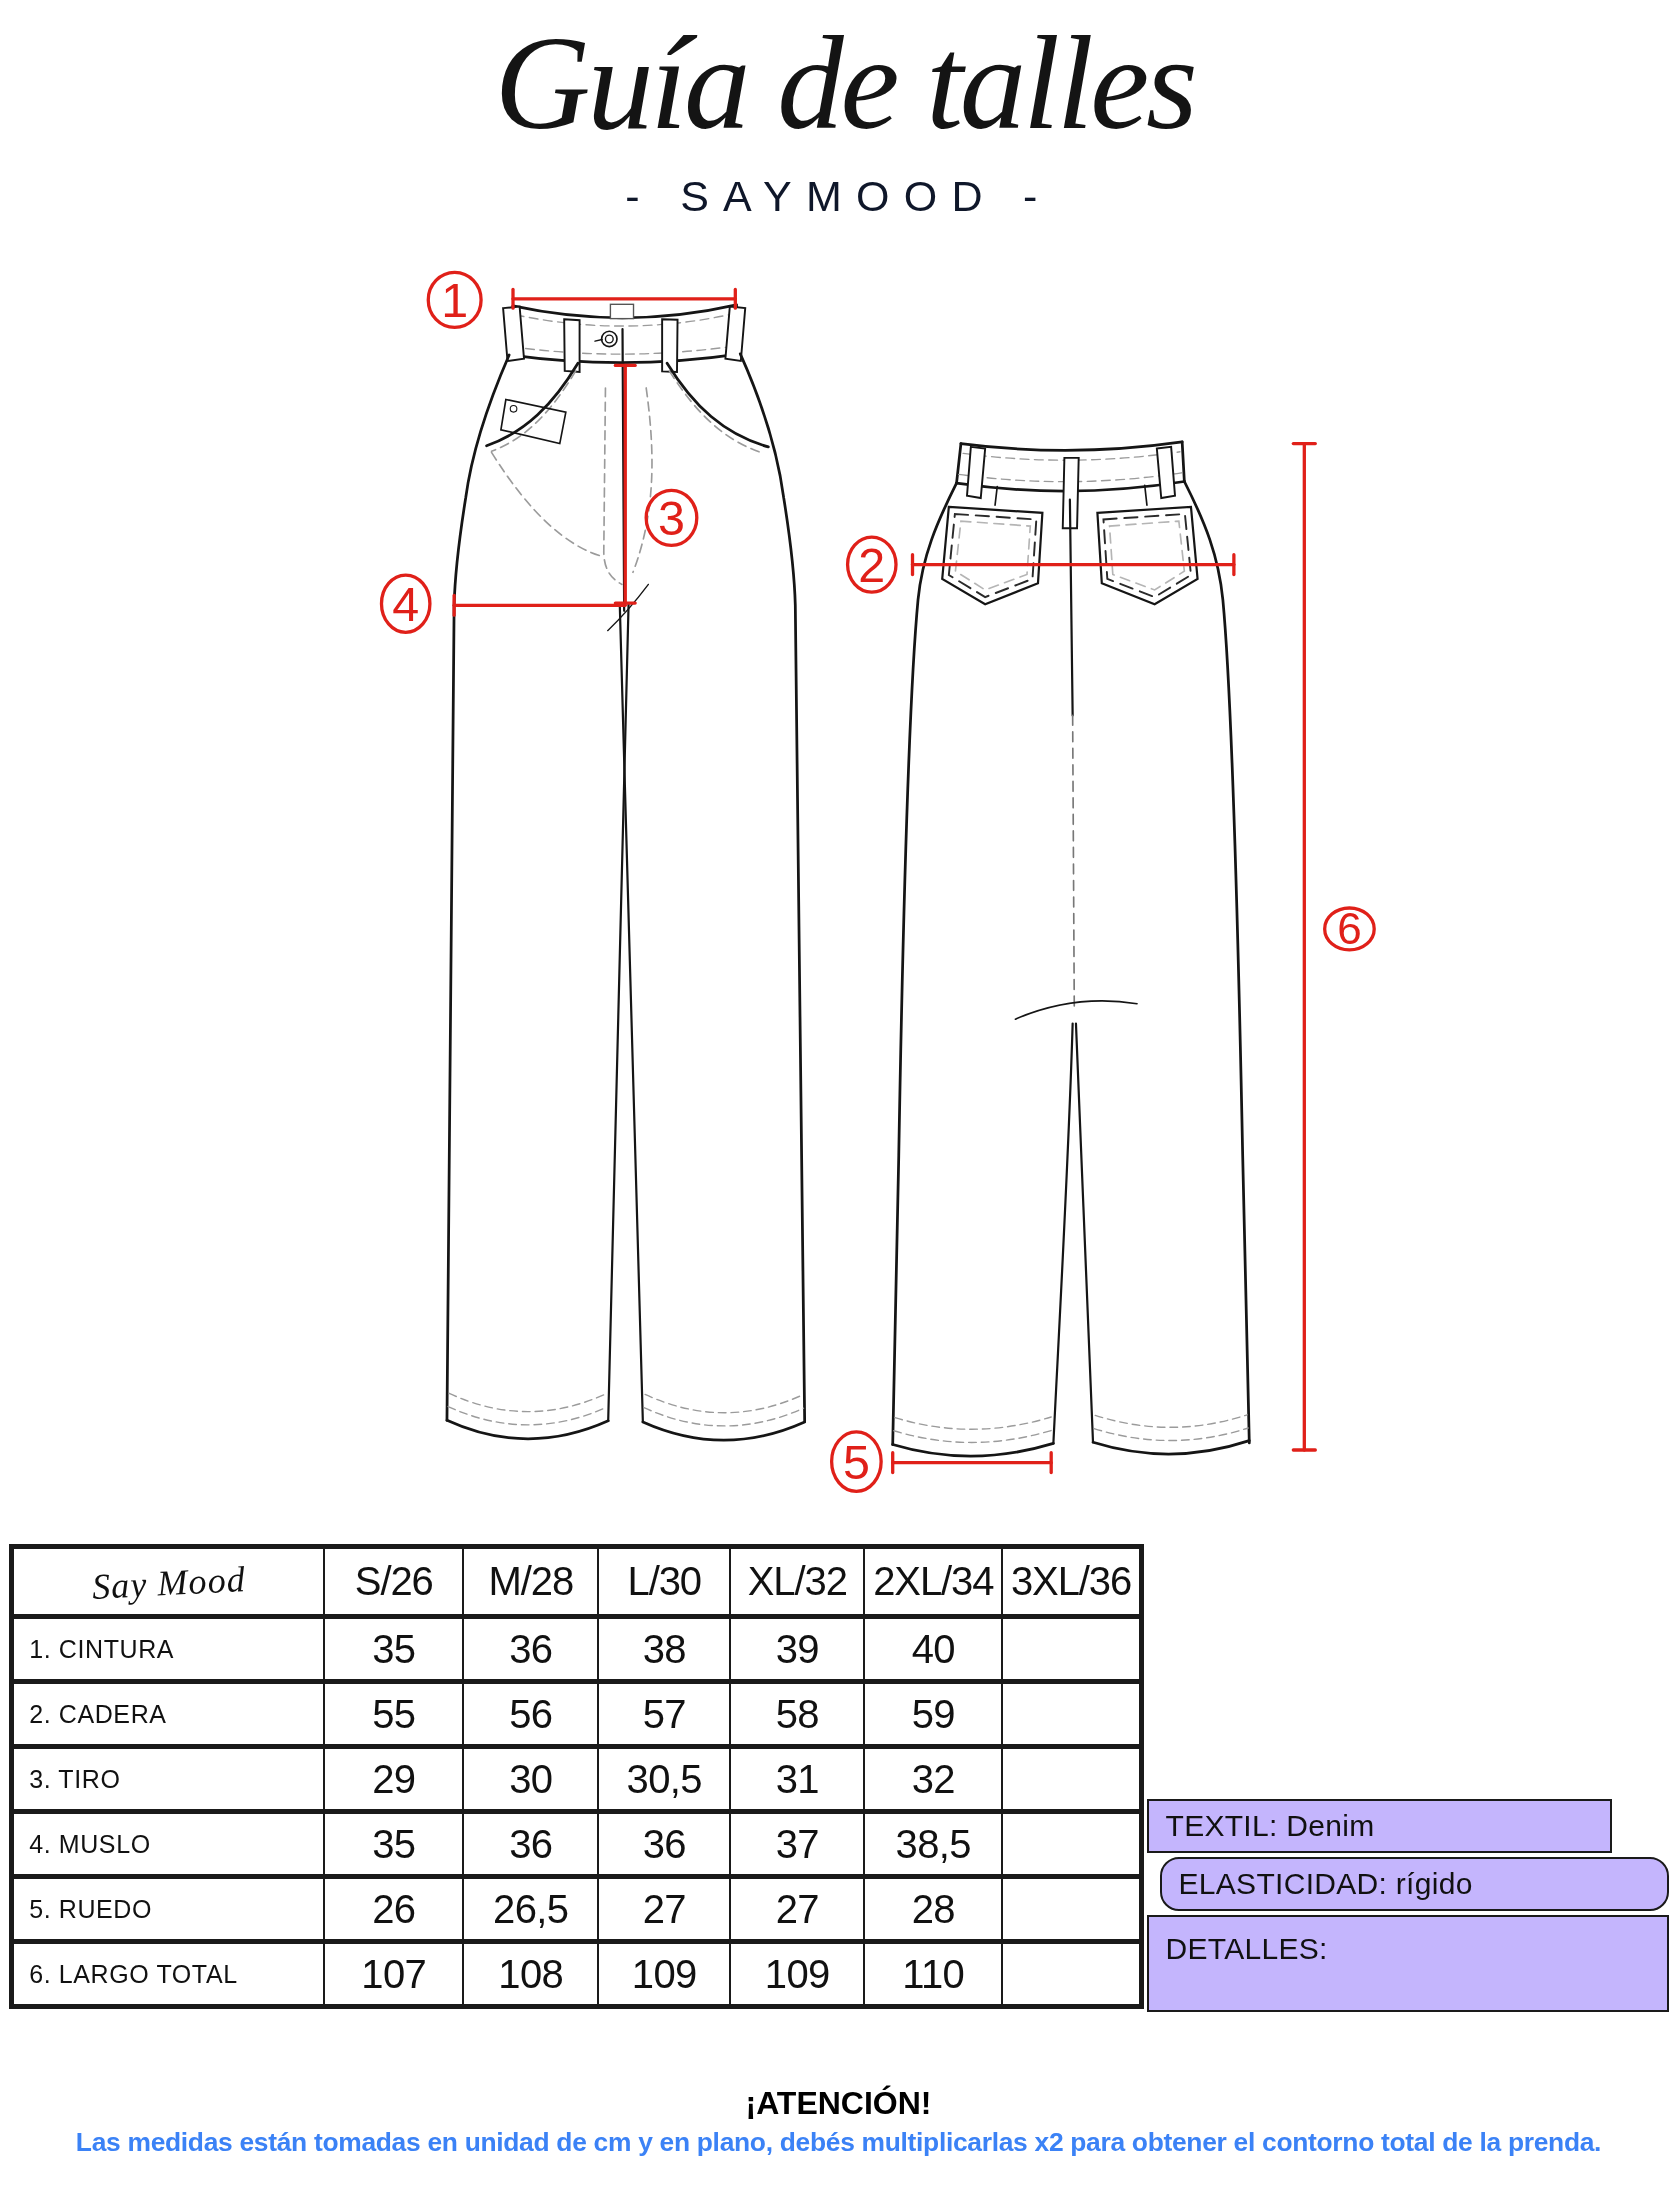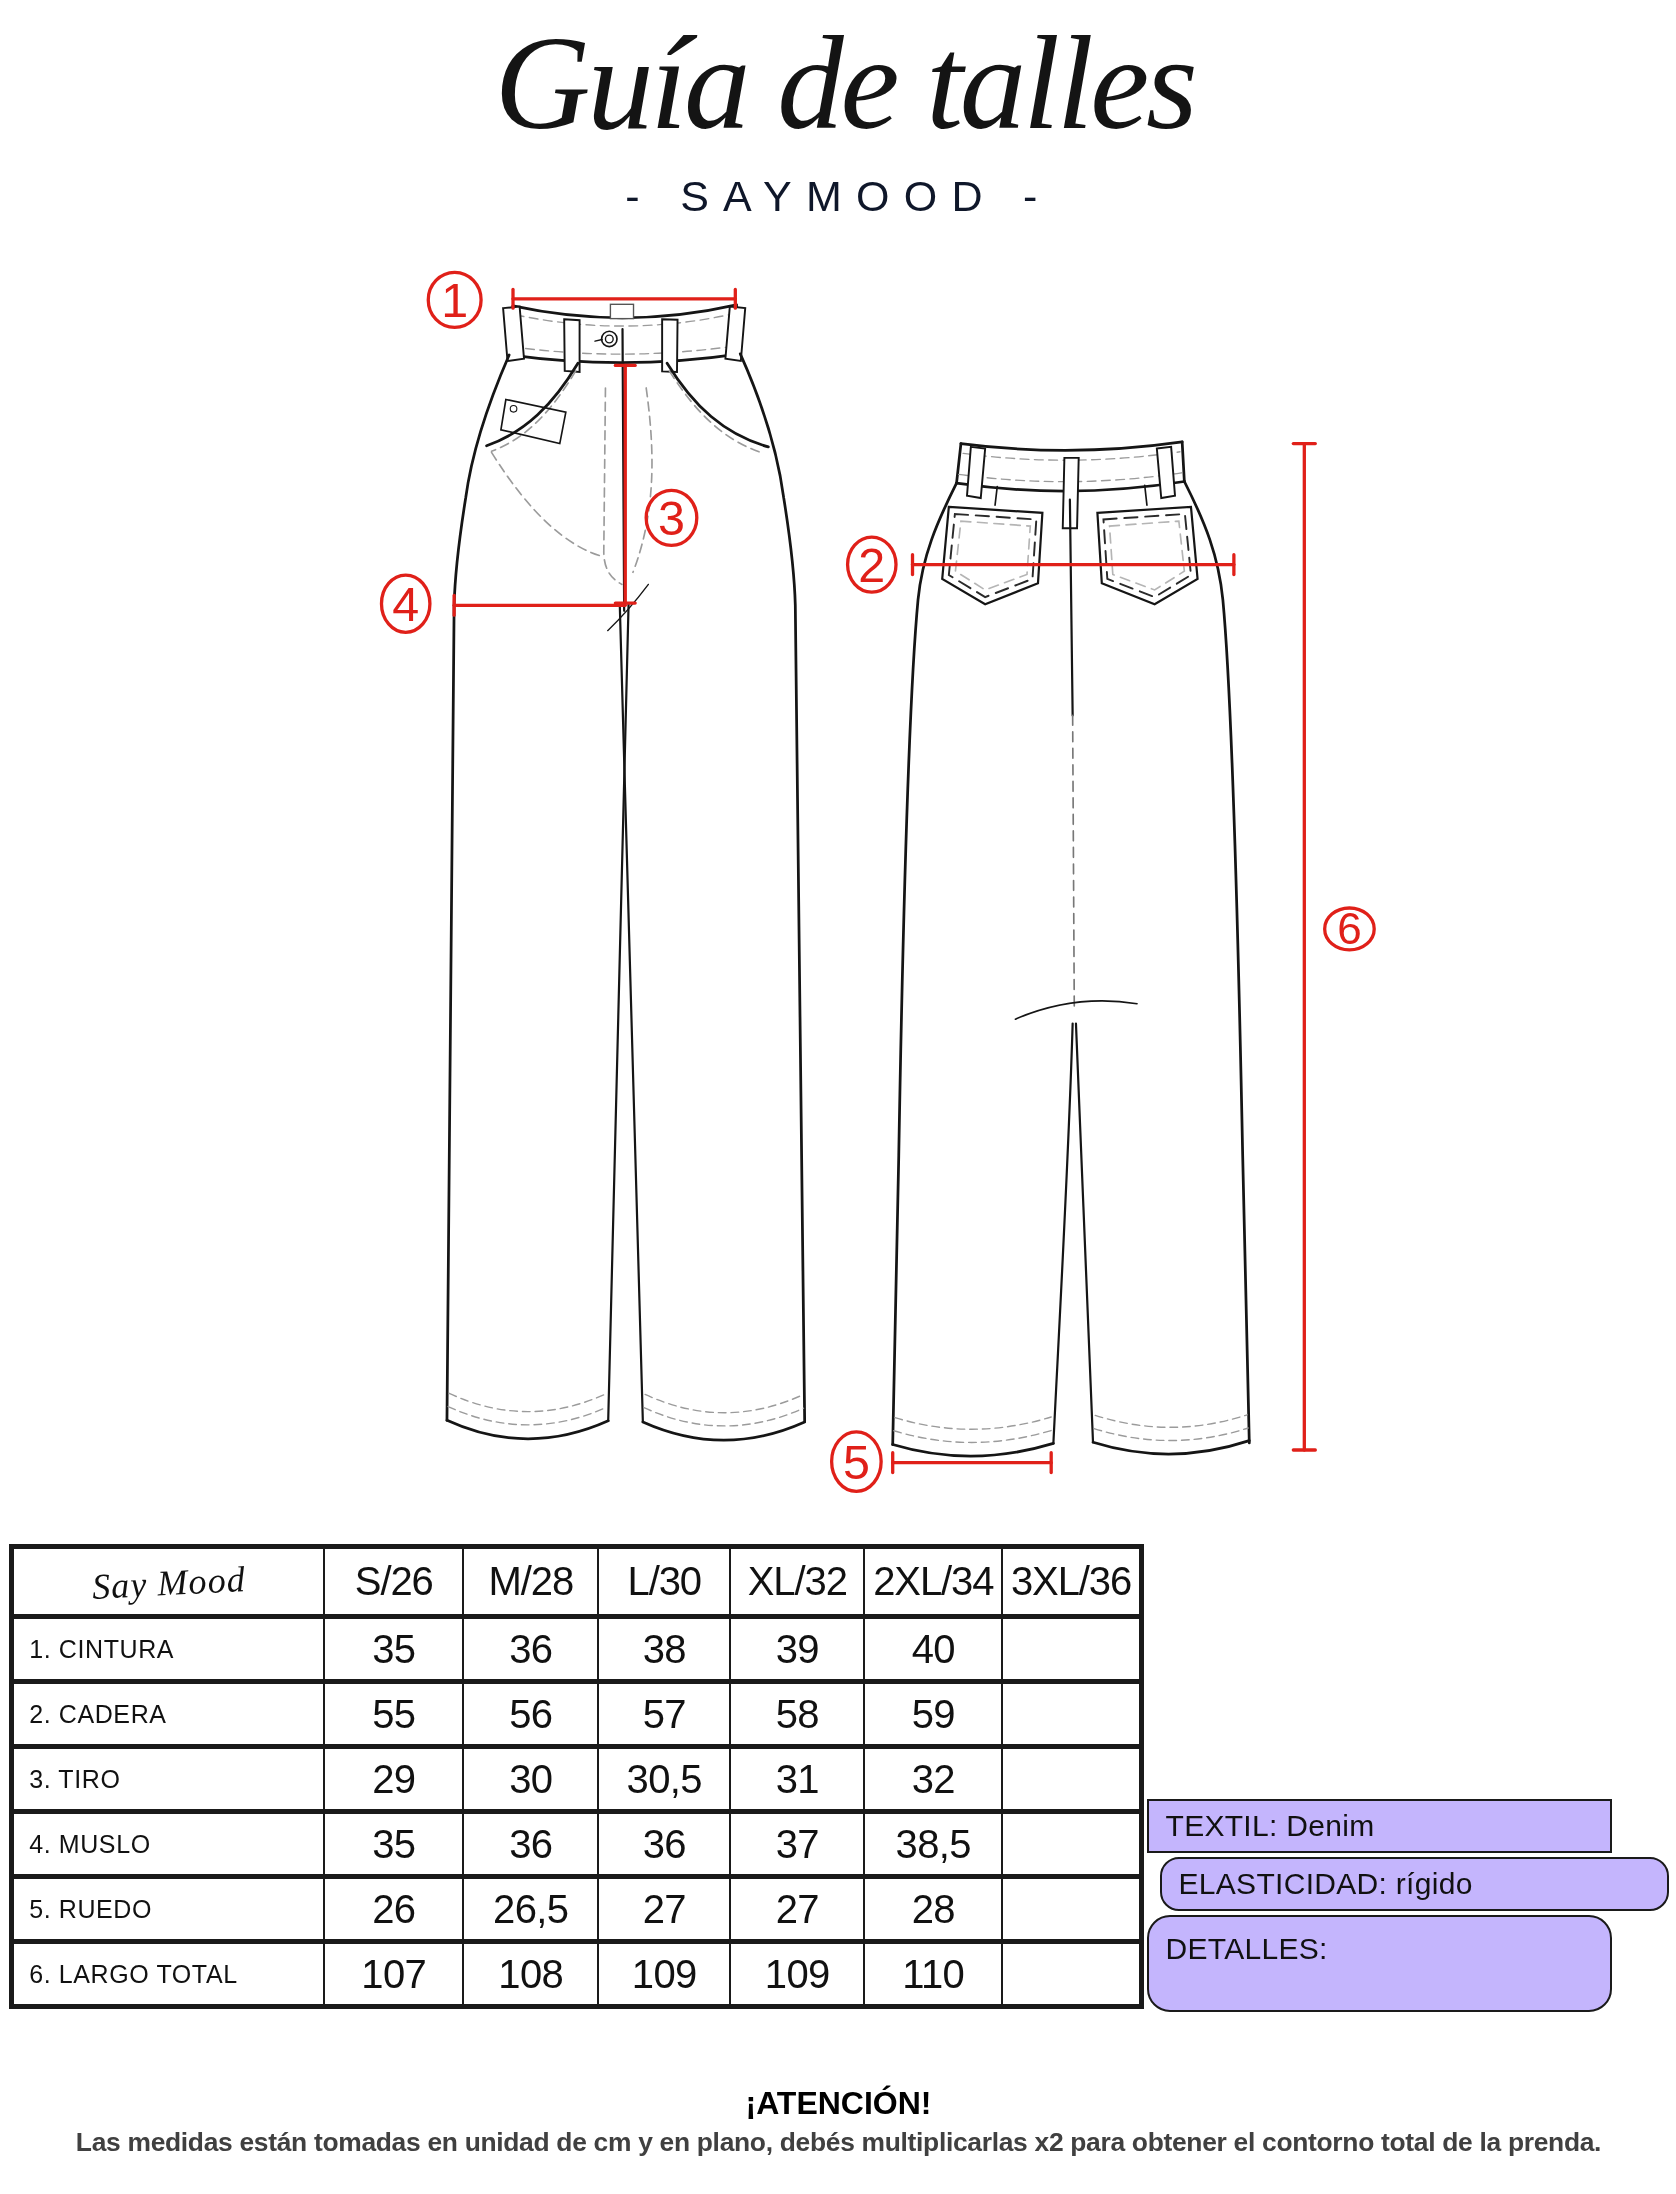--- a/index.html
+++ b/index.html
@@ -31,28 +31,28 @@
     padding-left:15.4px;letter-spacing:0.6px;}
   .logo-script{display:inline-block;font-family:"Liberation Serif",serif;
     font-style:italic;font-size:36px;font-weight:400;transform:rotate(-3deg);
     letter-spacing:1.1px;}
 
   
   .info-box{border:2.2px solid #1a1a1a;background:#c4b5fd;display:flex;
     align-items:center;font-size:30px;letter-spacing:0.3px;padding-left:16.5px;box-sizing:border-box;}
   .info-textil{left:1147px;top:1799px;width:465px;height:54px;}
   .info-elasticidad{left:1160px;top:1857px;width:509px;height:54px;border-radius:19px;}
-  .info-detalles{left:1147px;top:1915px;width:465px;height:97px;
-    align-items:flex-start;padding-top:15.4px;border-radius:23px;}
+  .info-detalles{left:1147px;top:1915px;width:522px;height:97px;
+    align-items:flex-start;padding-top:15.4px;}
 
   
   .attention{left:0;right:0;top:2085px;text-align:center;
     font-size:32px;font-weight:700;letter-spacing:0px;color:#000;}
   .note{left:11px;right:11px;top:2127px;text-align:center;
-    font-size:26.4px;font-weight:700;letter-spacing:-0.3px;color:#404040;}
+    font-size:26.4px;font-weight:700;letter-spacing:-0.3px;color:#3b82f6;}
 </style>
 </head>
 <body>
 
 <div class="abs page-title">Guía de talles</div>
 <div class="abs brand-line">- SAYMOOD -</div>
 
 <svg class="abs figure-svg" viewBox="0 0 3047 3987" fill="none" xmlns="http://www.w3.org/2000/svg">
 
   <g stroke="#151515" fill="none" stroke-linecap="round">

